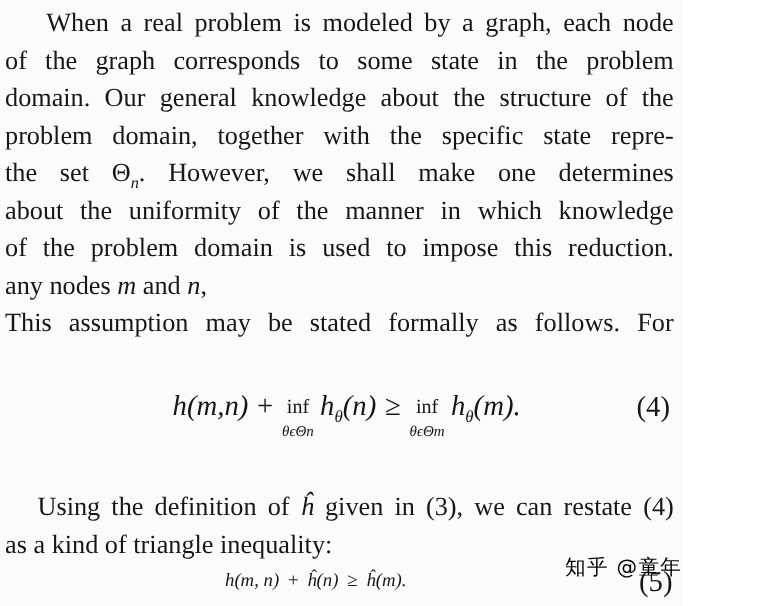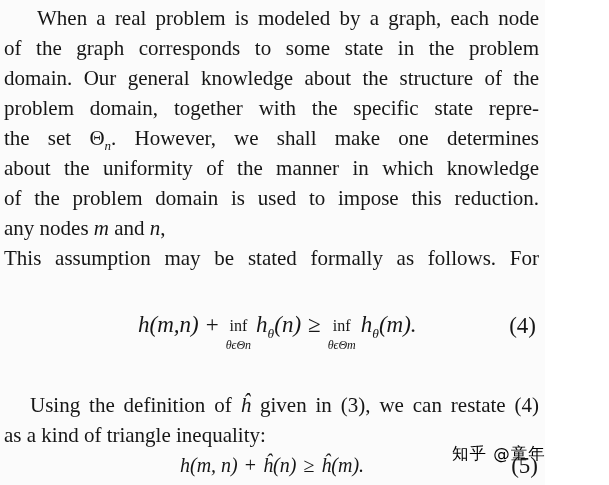--- a/index.html
+++ b/index.html
@@ -34,21 +34,21 @@
   .eq4 { top:309px; height:58px; }
   .eq5 { top:447px; height:38px; }
 
   .eqmath {
     position:absolute; left:138px; top:0;
     font-size:23px; line-height:32px;
     white-space:nowrap;
   }
   .eqmath5 {
     position:absolute; left:180px; top:2px;
-    font-size:20px; line-height:32px;
+    font-size:15px; line-height:32px;
     white-space:nowrap;
   }
   .eqnum {
     position:absolute; right:9px; top:1px;
     font-size:23px; line-height:32px;
   }
   .eq5 .eqnum { right:7px; top:3px; }
 
   .op { margin:0 7px; font-style:normal; }
 

